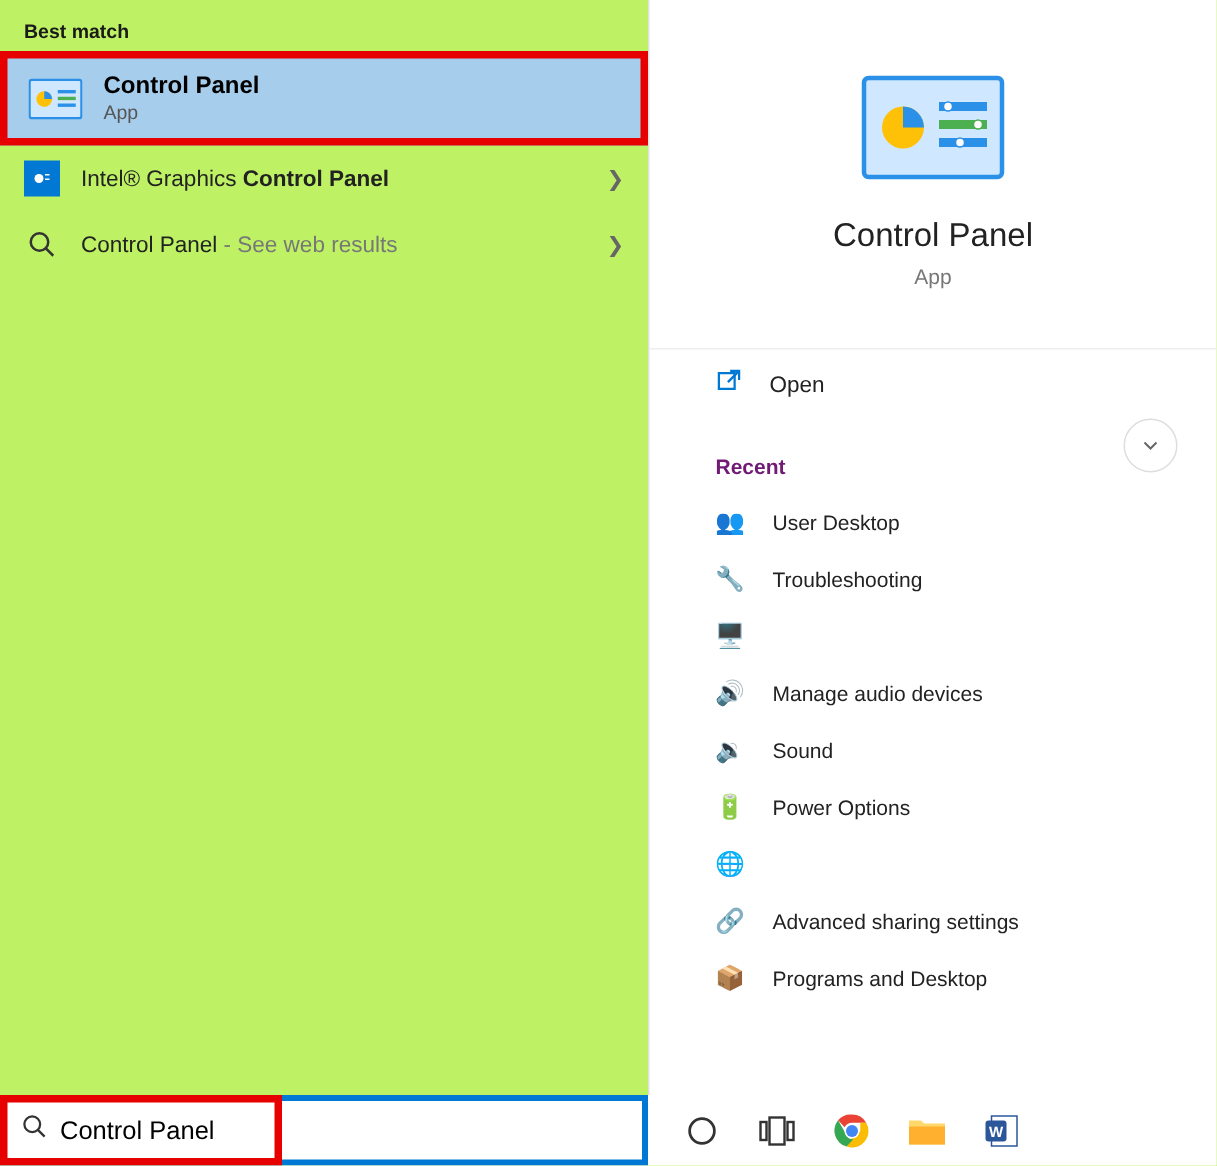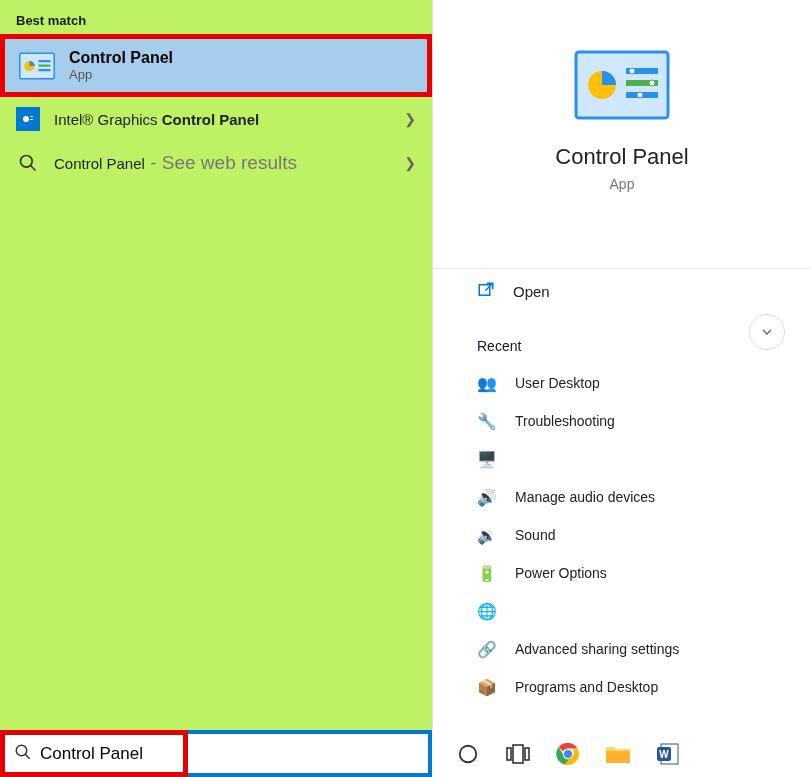--- a/index.html
+++ b/index.html
@@ -15,32 +15,32 @@
     .bm-title { font-size: 16px; font-weight: 600; color: #000; }
     .bm-sub { font-size: 13px; color: #555; }
 
     .list-item { display: flex; align-items: center; padding: 10px 16px; gap: 14px; cursor: pointer; position: relative; }
     .cp-square { width: 24px; height: 24px; background: #0078d4; display: inline-flex; align-items: center; justify-content: center; color: #fff; font-size: 12px; flex-shrink: 0; }
     .li-text { font-size: 15px; color: #222; }
     .li-text b { font-weight: 700; }
     .chevron { position: absolute; right: 16px; color: #666; font-size: 14px; }
 
     .search-icon { width: 24px; height: 24px; display: inline-flex; align-items: center; justify-content: center; flex-shrink: 0; }
-    .sub-gray { color: #777; font-size: 19px; }
+    .sub-gray { color: #777; font-size: 15px; }
 
     .detail-icon { width: 96px; height: 70px; margin: 30px auto 10px; }
     .detail-title { text-align: center; font-size: 22px; color: #222; margin-top: 14px; }
     .detail-sub { text-align: center; font-size: 14px; color: #777; margin-top: 6px; margin-bottom: 40px; }
 
-    .action-row { display: flex; align-items: center; gap: 18px; padding: 12px 44px; border-top: 1px solid #eee; font-size: 15px; color: #222; cursor: pointer; margin-top: 36px; }
+    .action-row { display: flex; align-items: center; gap: 18px; padding: 12px 44px; border-top: 1px solid #eee; font-size: 15px; color: #222; cursor: pointer; }
     .open-icon { color: #0078d4; }
     .expand-circle { position: absolute; right: 26px; width: 36px; height: 36px; border: 1px solid #ddd; border-radius: 50%; display: inline-flex; align-items: center; justify-content: center; color: #555; cursor: pointer; background: #fff; }
     .action-area { position: relative; }
 
-    .recent-header { font-size: 14px; font-weight: 400; padding: 24px 44px 10px; color: #0f172a; }
+    .recent-header { font-size: 14px; font-weight: 700; padding: 24px 44px 10px; color: #701a75; }
     .recent-list { display: flex; flex-direction: column; }
     .recent-item { display: flex; align-items: center; gap: 18px; padding: 9px 44px; font-size: 14px; color: #222; cursor: pointer; }
     .ri-icon { width: 20px; height: 20px; display: inline-flex; align-items: center; justify-content: center; font-size: 16px; flex-shrink: 0; }
 
     .taskbar-row { display: flex; height: 47px; }
     .searchbox-wrap { width: 432px; border: 4px solid #0078d4; background: #fff; display: flex; align-items: center; padding-left: 10px; position: relative; }
     .searchbox-wrap .redbox { position: absolute; left: -4px; top: -4px; bottom: -4px; width: 188px; border: 5px solid #e60000; pointer-events: none; }
     .sb-icon { color: #333; margin-right: 8px; }
     .sb-input { border: none; outline: none; font-size: 17px; flex: 1; color: #000; }
 

